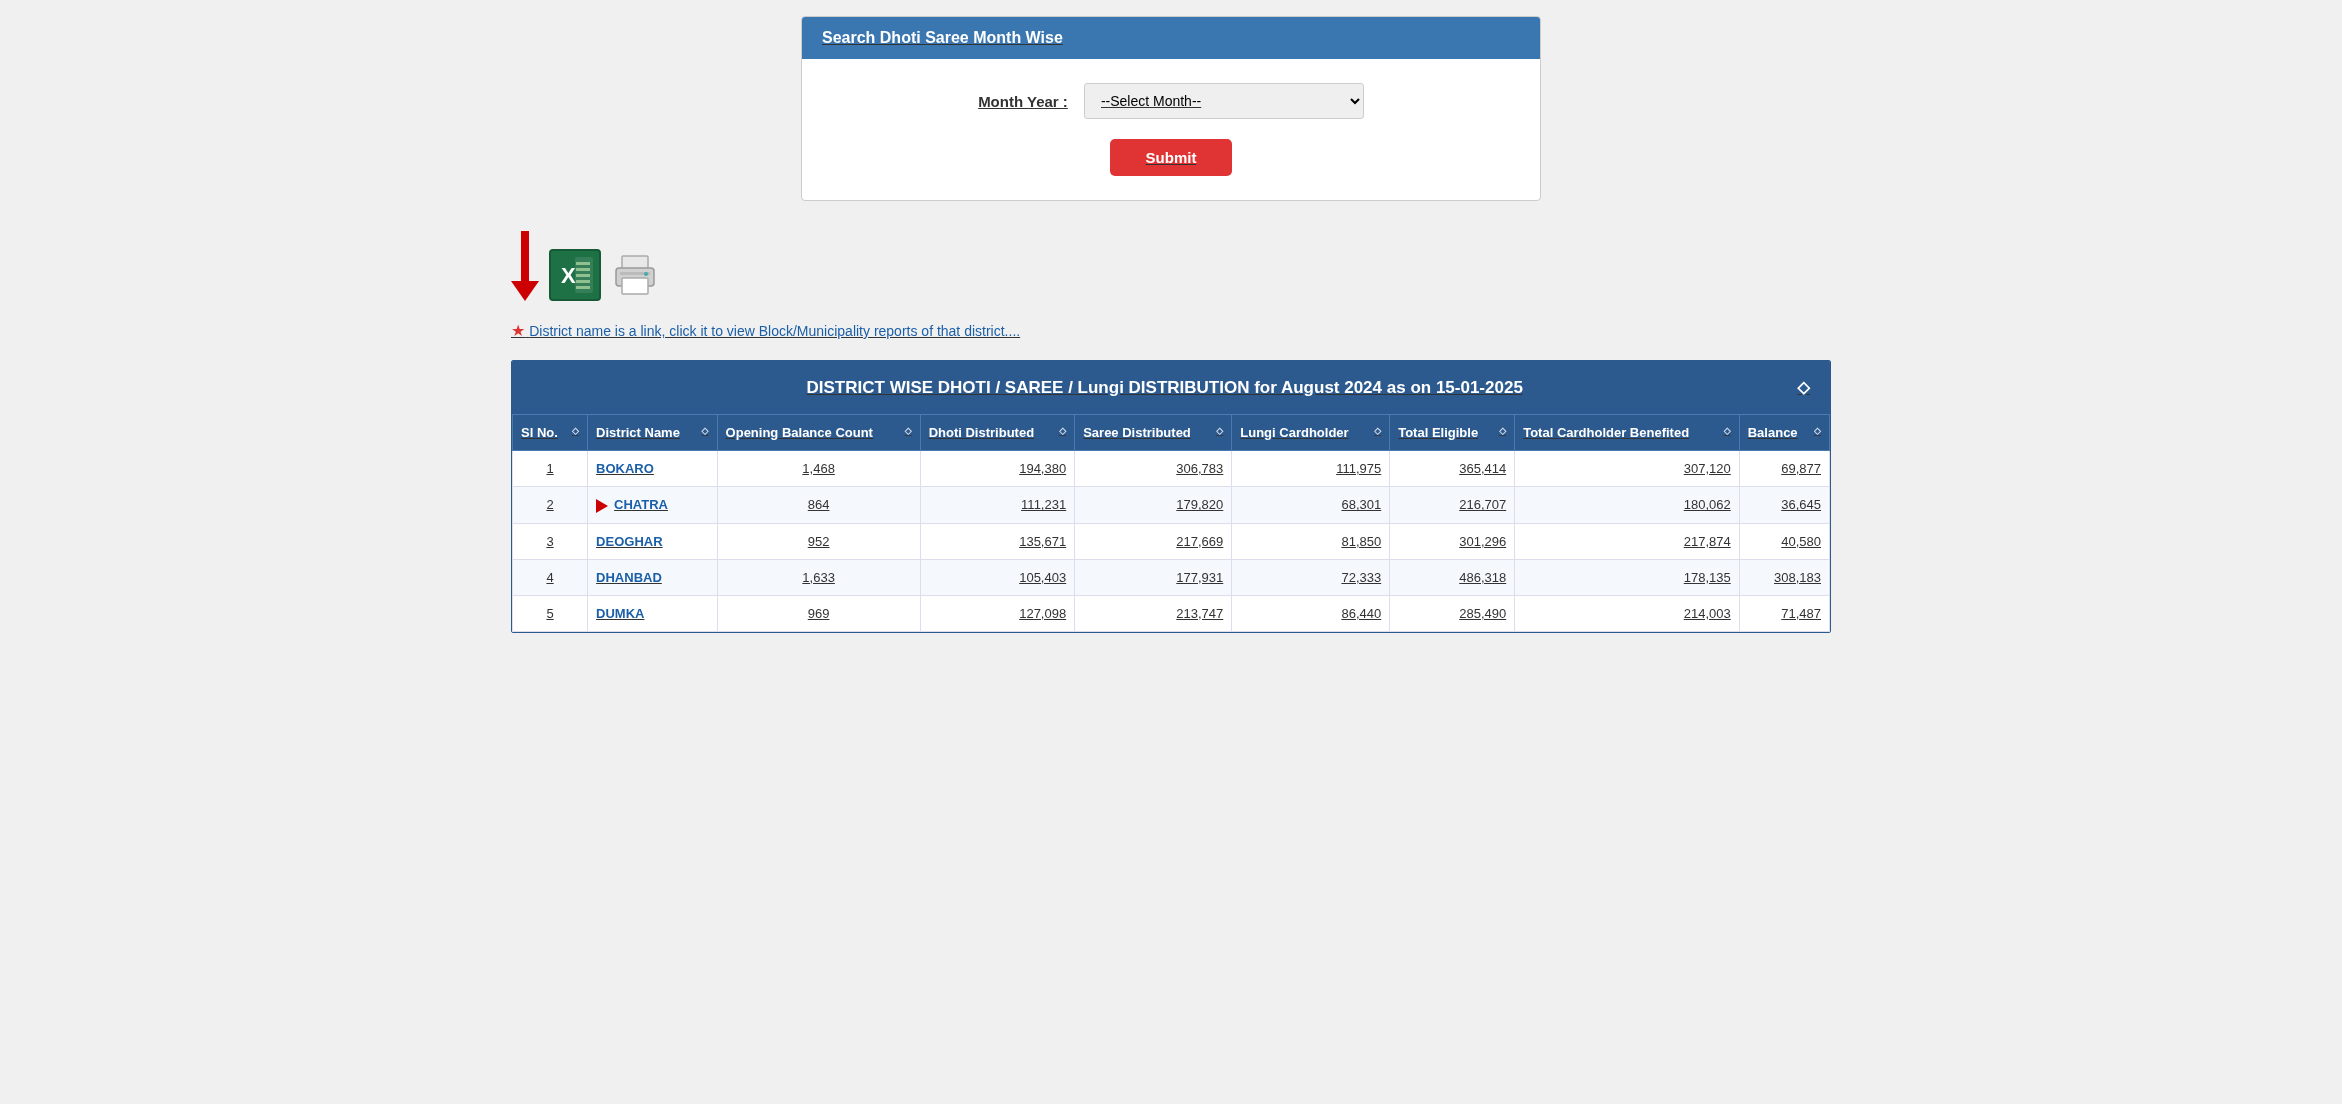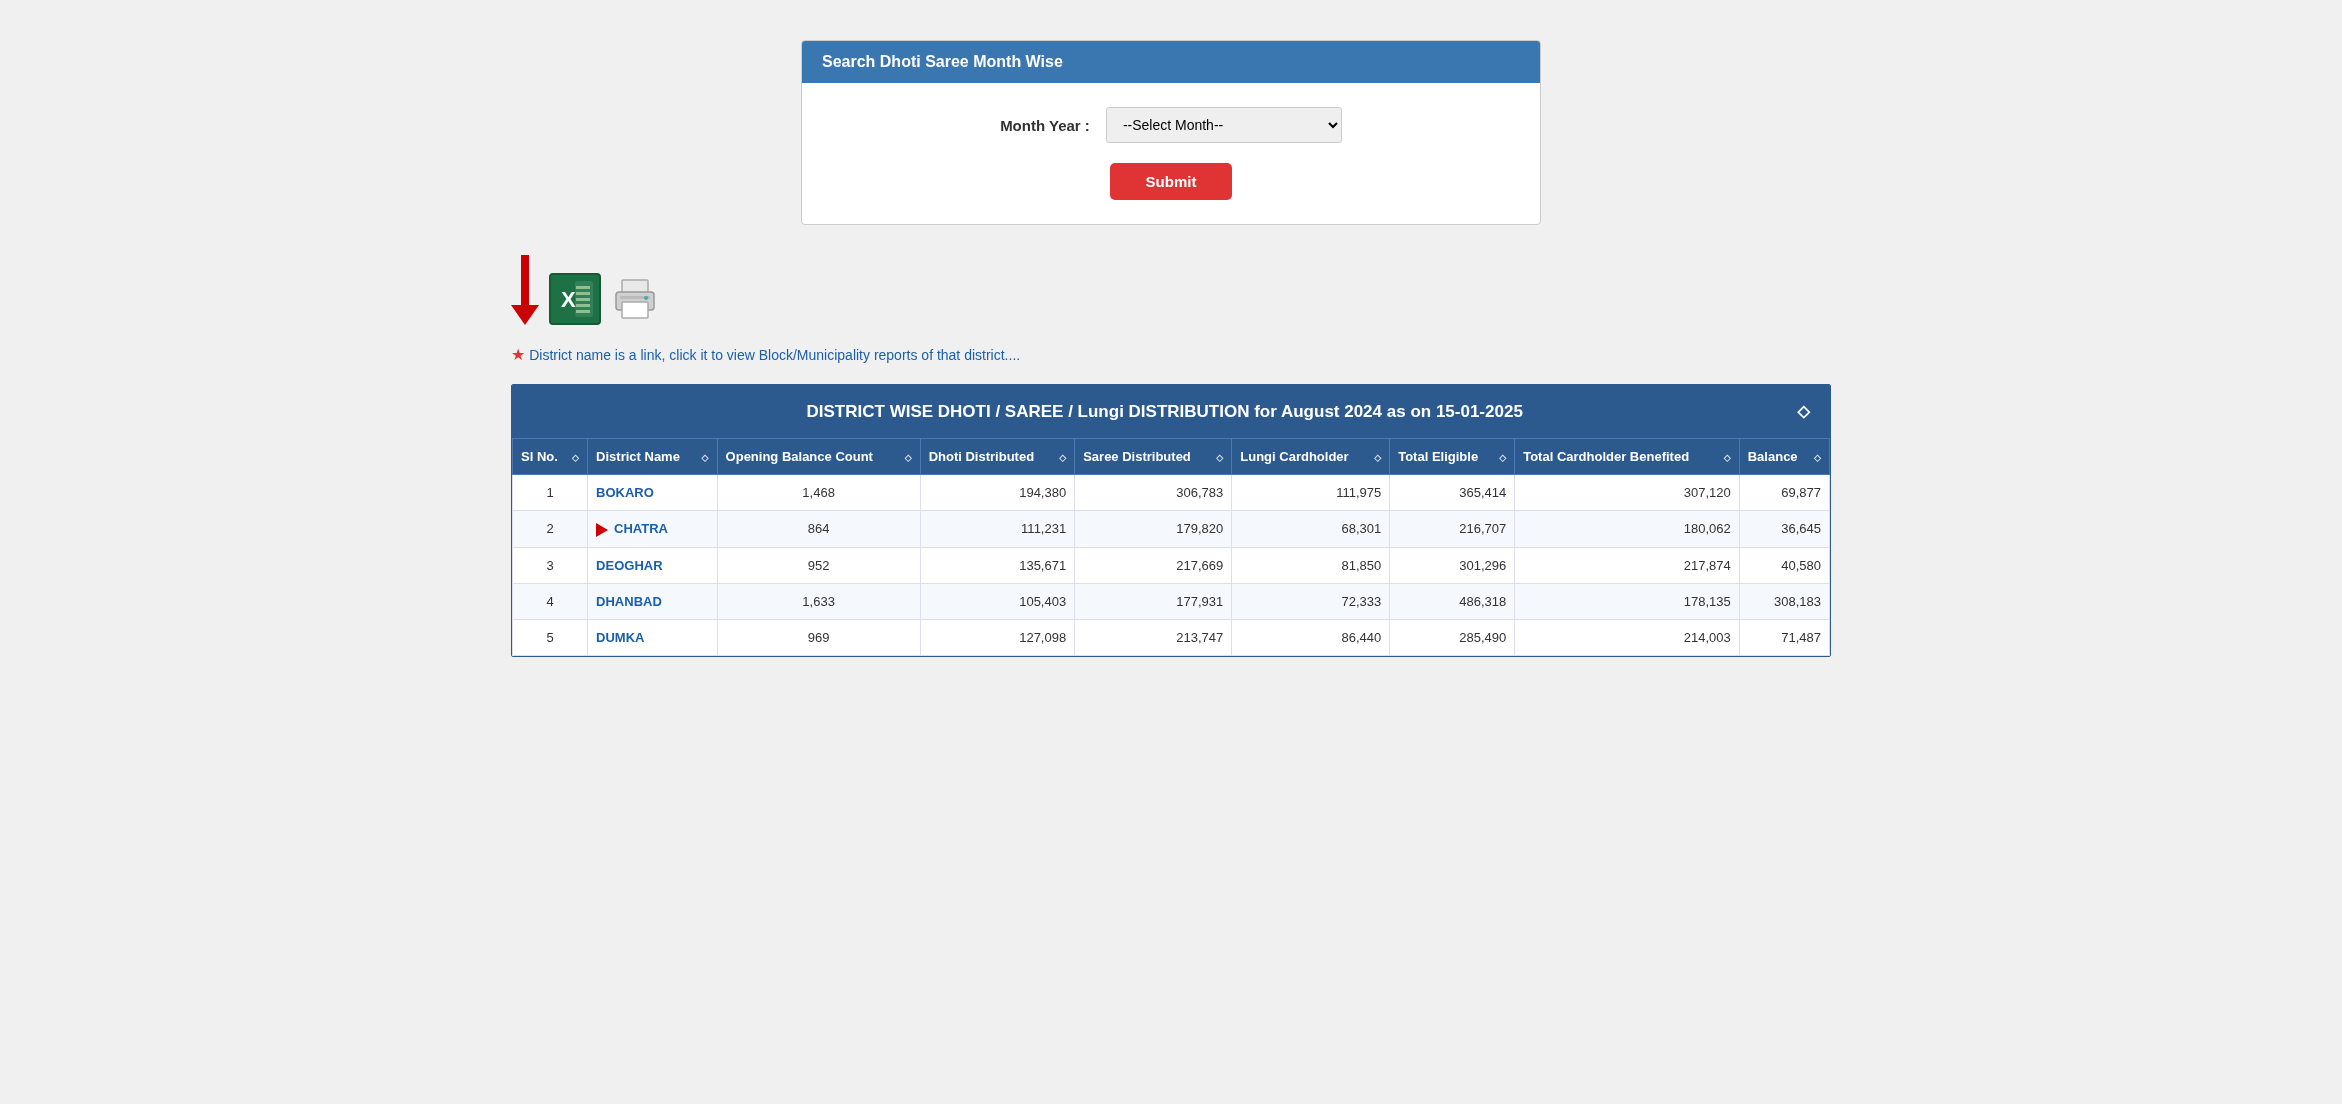--- a/index.html
+++ b/index.html
@@ -3,23 +3,24 @@
   <meta charset="utf-8">
   <style>
     * { box-sizing: border-box; margin: 0; padding: 0; }
     body {
       font-family: Arial, sans-serif;
       background-color: #f0f0f0;
       color: #333;
       font-size: 14px;
     }
     .page-wrapper {
-      padding: 40px 40px;
+      padding: 16px 40px;
       max-width: 1400px;
       margin: 0 auto;
+      text-decoration: underline;
     }
     
     .search-card {
       background: #fff;
       border: 1px solid #ccc;
       border-radius: 4px;
       overflow: hidden;
       max-width: 740px;
       margin: 0 auto 30px auto;
     }
@@ -44,21 +45,21 @@
       font-weight: bold;
       font-size: 15px;
       white-space: nowrap;
       text-align: right;
     }
     .month-select {
       border: 1px solid #ccc;
       padding: 8px 12px;
       font-size: 14px;
       border-radius: 3px;
-      width: 236px;
+      width: 280px;
       appearance: auto;
     }
     .submit-row {
       display: flex;
       justify-content: center;
     }
     .submit-btn {
       background-color: #e03434;
       color: #fff;
       border: none;
@@ -143,21 +144,20 @@
       padding: 10px 8px;
       text-align: left;
       font-size: 13px;
       font-weight: bold;
       vertical-align: bottom;
       cursor: pointer;
       user-select: none;
     }
     thead th .th-content {
       display: flex;
-      align-items: flex-end;
       justify-content: space-between;
       gap: 4px;
     }
     thead th .th-sort {
       font-size: 10px;
       opacity: 0.8;
     }
     tbody tr {
       background: #fff;
     }

